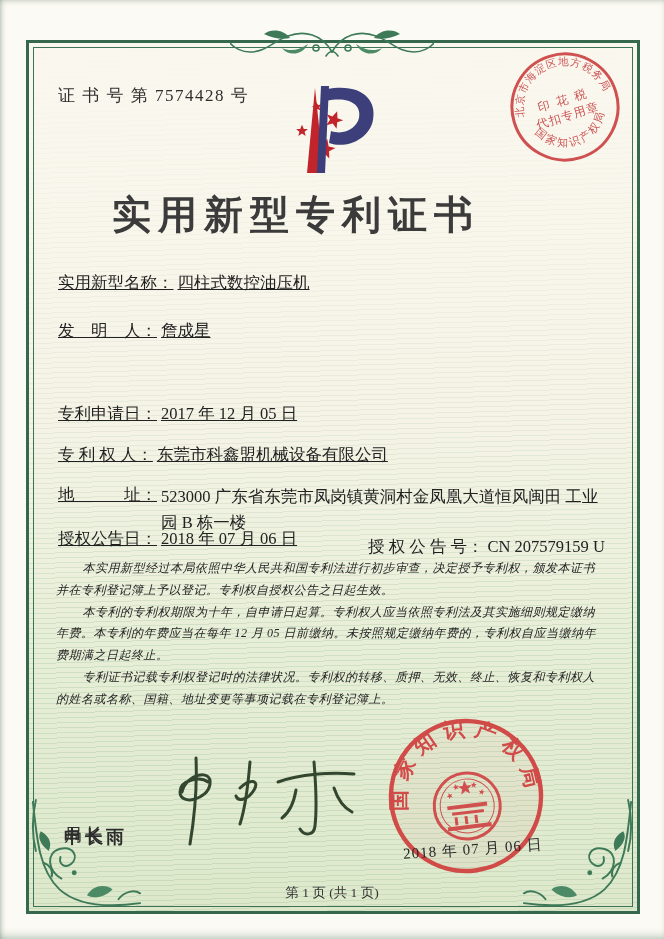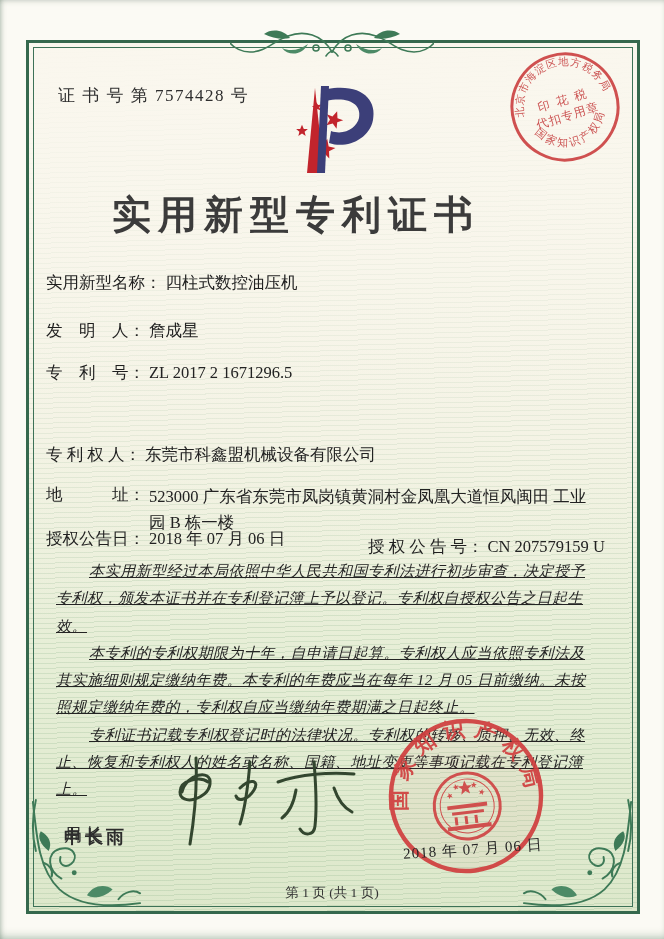--- a/index.html
+++ b/index.html
@@ -23,29 +23,29 @@
       linear-gradient(180deg, #f8f5eb 0%, #f1f1e0 45%, #e6eed6 72%, #dde8cb 100%);
   }
   #paper-inner {
     position:absolute; left:4px; top:4px; right:4px; bottom:4px;
     border:1px solid #3d7257;
   }
   .abs { position:absolute; }
   #cert-no { left:58px; top:84px; font-size:17px; letter-spacing:1.5px; color:#2e2e2e; }
   #title { left:0; top:188px; width:592px; text-align:center; font-size:39px;
            font-weight:bold; letter-spacing:7px; color:#3b3b3b; }
-  .frow { left:46px; font-size:16.5px; color:#222; white-space:nowrap; }
+  .frow { left:58px; font-size:16.5px; color:#222; white-space:nowrap;text-decoration:underline; }
   .flabel { color:#1f1f1f; }
   .fvalue { margin-left:4px; }
   #row-address .fvalue { display:inline-block; width:452px; white-space:normal;
                          vertical-align:top; line-height:1.55; }
   #grant-no { left:368px; top:528px; font-size:16.5px; color:#222; white-space:nowrap;margin-top:8px; }
   #paras { left:56px; top:558px; width:542px; color:#242424; }
-  #paras p { font-size:15px; line-height:1.82; text-indent:2.2em;
-             font-style:italic; letter-spacing:.5px;text-decoration:underline; }
+  #paras p { font-size:12px; line-height:1.82; text-indent:2.2em;
+             font-style:italic; letter-spacing:.5px; }
   #signer-title { left:64px; top:823px; font-size:18px; letter-spacing:3px; color:#2c2c2c; }
   #signer-name  { left:64px; top:825px; font-size:18px; letter-spacing:3px; color:#2c2c2c;font-weight:bold; }
   #stamp-date { left:398px; top:840px; width:150px; text-align:center; font-size:15px;
                 color:#262626; letter-spacing:1px; transform:rotate(-4deg); }
   #footer { left:0; top:884px; width:664px; text-align:center; font-size:13.5px; color:#333; }
   svg text { font-family:"Liberation Serif","DejaVu Serif",serif; }
   .stamp { opacity:.92; }
 </style>
 </head>
 <body>
@@ -106,22 +106,22 @@
   </svg>
 
   <div class="abs" id="title">实用新型专利证书</div>
 
   <div class="abs frow" style="top:272px;">
     <span class="flabel">实用新型名称：</span><span class="fvalue">四柱式数控油压机</span>
   </div>
   <div class="abs frow" style="top:320px;">
     <span class="flabel">发　明　人：</span><span class="fvalue">詹成星</span>
   </div>
-  <div class="abs frow" style="top:362px;">
-    <span class="flabel">专　利　号：</span><span class="fvalue">ZL 2017 2 1671296.5</span>
+  <div class="abs frow" style="top:403px;">
+    <span class="flabel">专利申请日：</span><span class="fvalue">2017 年 12 月 05 日</span>
   </div>
   <div class="abs frow" style="top:444px;">
     <span class="flabel">专 利 权 人：</span><span class="fvalue">东莞市科鑫盟机械设备有限公司</span>
   </div>
   <div class="abs frow" id="row-address" style="top:484px;">
     <span class="flabel">地　　　址：</span><span class="fvalue">523000 广东省东莞市凤岗镇黄洞村金凤凰大道恒风闽田 工业园 B 栋一楼</span>
   </div>
   <div class="abs frow" style="top:528px;">
     <span class="flabel">授权公告日：</span><span class="fvalue">2018 年 07 月 06 日</span>
   </div>

